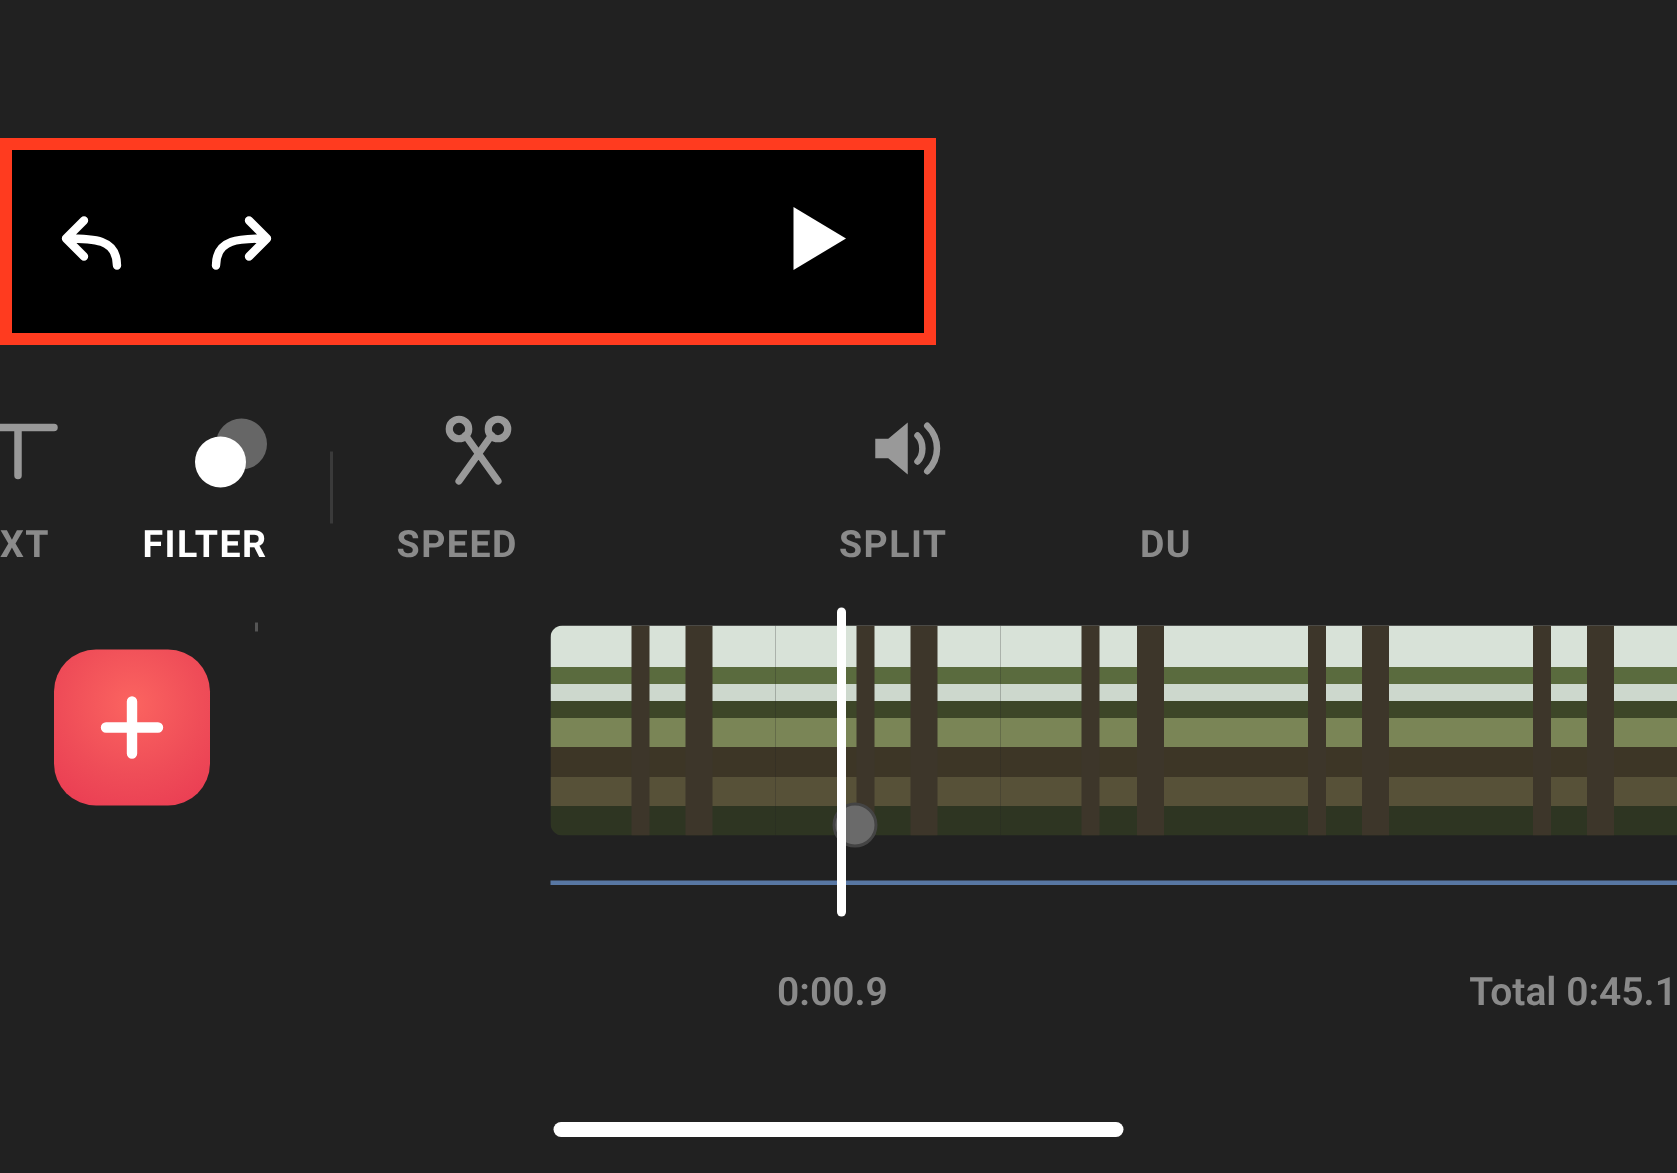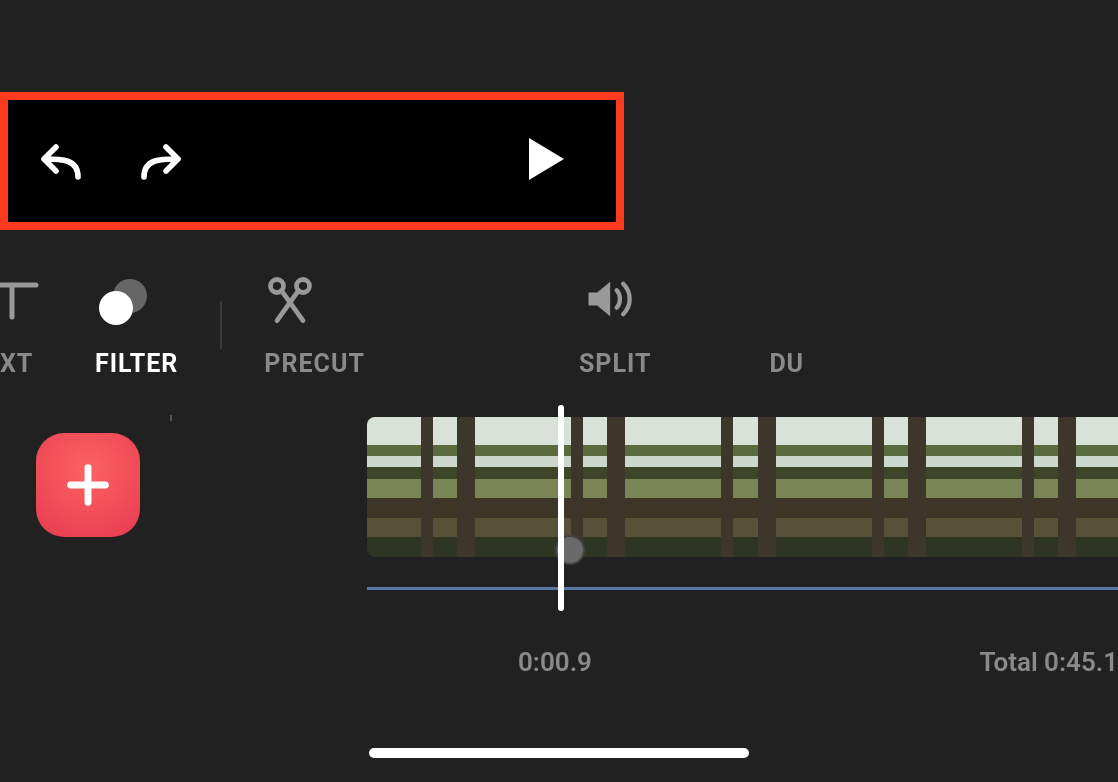--- a/index.html
+++ b/index.html
@@ -56,34 +56,34 @@
       top: 260px;
       left: 0;
       right: 0;
       height: 130px;
       display: flex;
       align-items: center;
     }
     .tool-item {
       display: flex;
       flex-direction: column;
-      align-items: flex-start;
+      align-items: flex-end;
       justify-content: center;
       gap: 24px;
       cursor: pointer;
       flex-shrink: 0;
     }
     .tool-item.partial-left {
       width: 55px;
       align-items: flex-start;
       overflow: hidden;
     }
     .tool-item.partial-right {
       width: 45px;
-      align-items: flex-start;
+      align-items: flex-end;
       overflow: hidden;
     }
     .tool-divider {
       width: 2px;
       height: 48px;
       background: #3a3a3a;
       flex-shrink: 0;
       align-self: center;
     }
     .tool-icon {
@@ -299,21 +299,21 @@
   <div class="spacer" style="width:42px"></div>
 
   <div class="tool-item">
     <div class="tool-icon">
       <svg viewBox="0 0 24 24" width="52" height="52" fill="none" stroke="currentColor" stroke-width="2.2" stroke-linecap="round" stroke-linejoin="round">
         <circle cx="6" cy="6" r="3"></circle>
         <circle cx="18" cy="6" r="3"></circle>
         <path d="M8 8 L18 22 M16 8 L6 22"></path>
       </svg>
     </div>
-    <div class="tool-label">PRECUT</div>
+    <div class="tool-label">SPEED</div>
   </div>
   <div class="spacer" style="width:72px"></div>
 
   <div class="spacer" style="width:76px"></div>
 
   <div class="spacer" style="width:66px"></div>
 
   <div class="tool-item">
     <div class="tool-icon">
       <svg viewBox="0 0 24 24" width="58" height="52" fill="currentColor">

